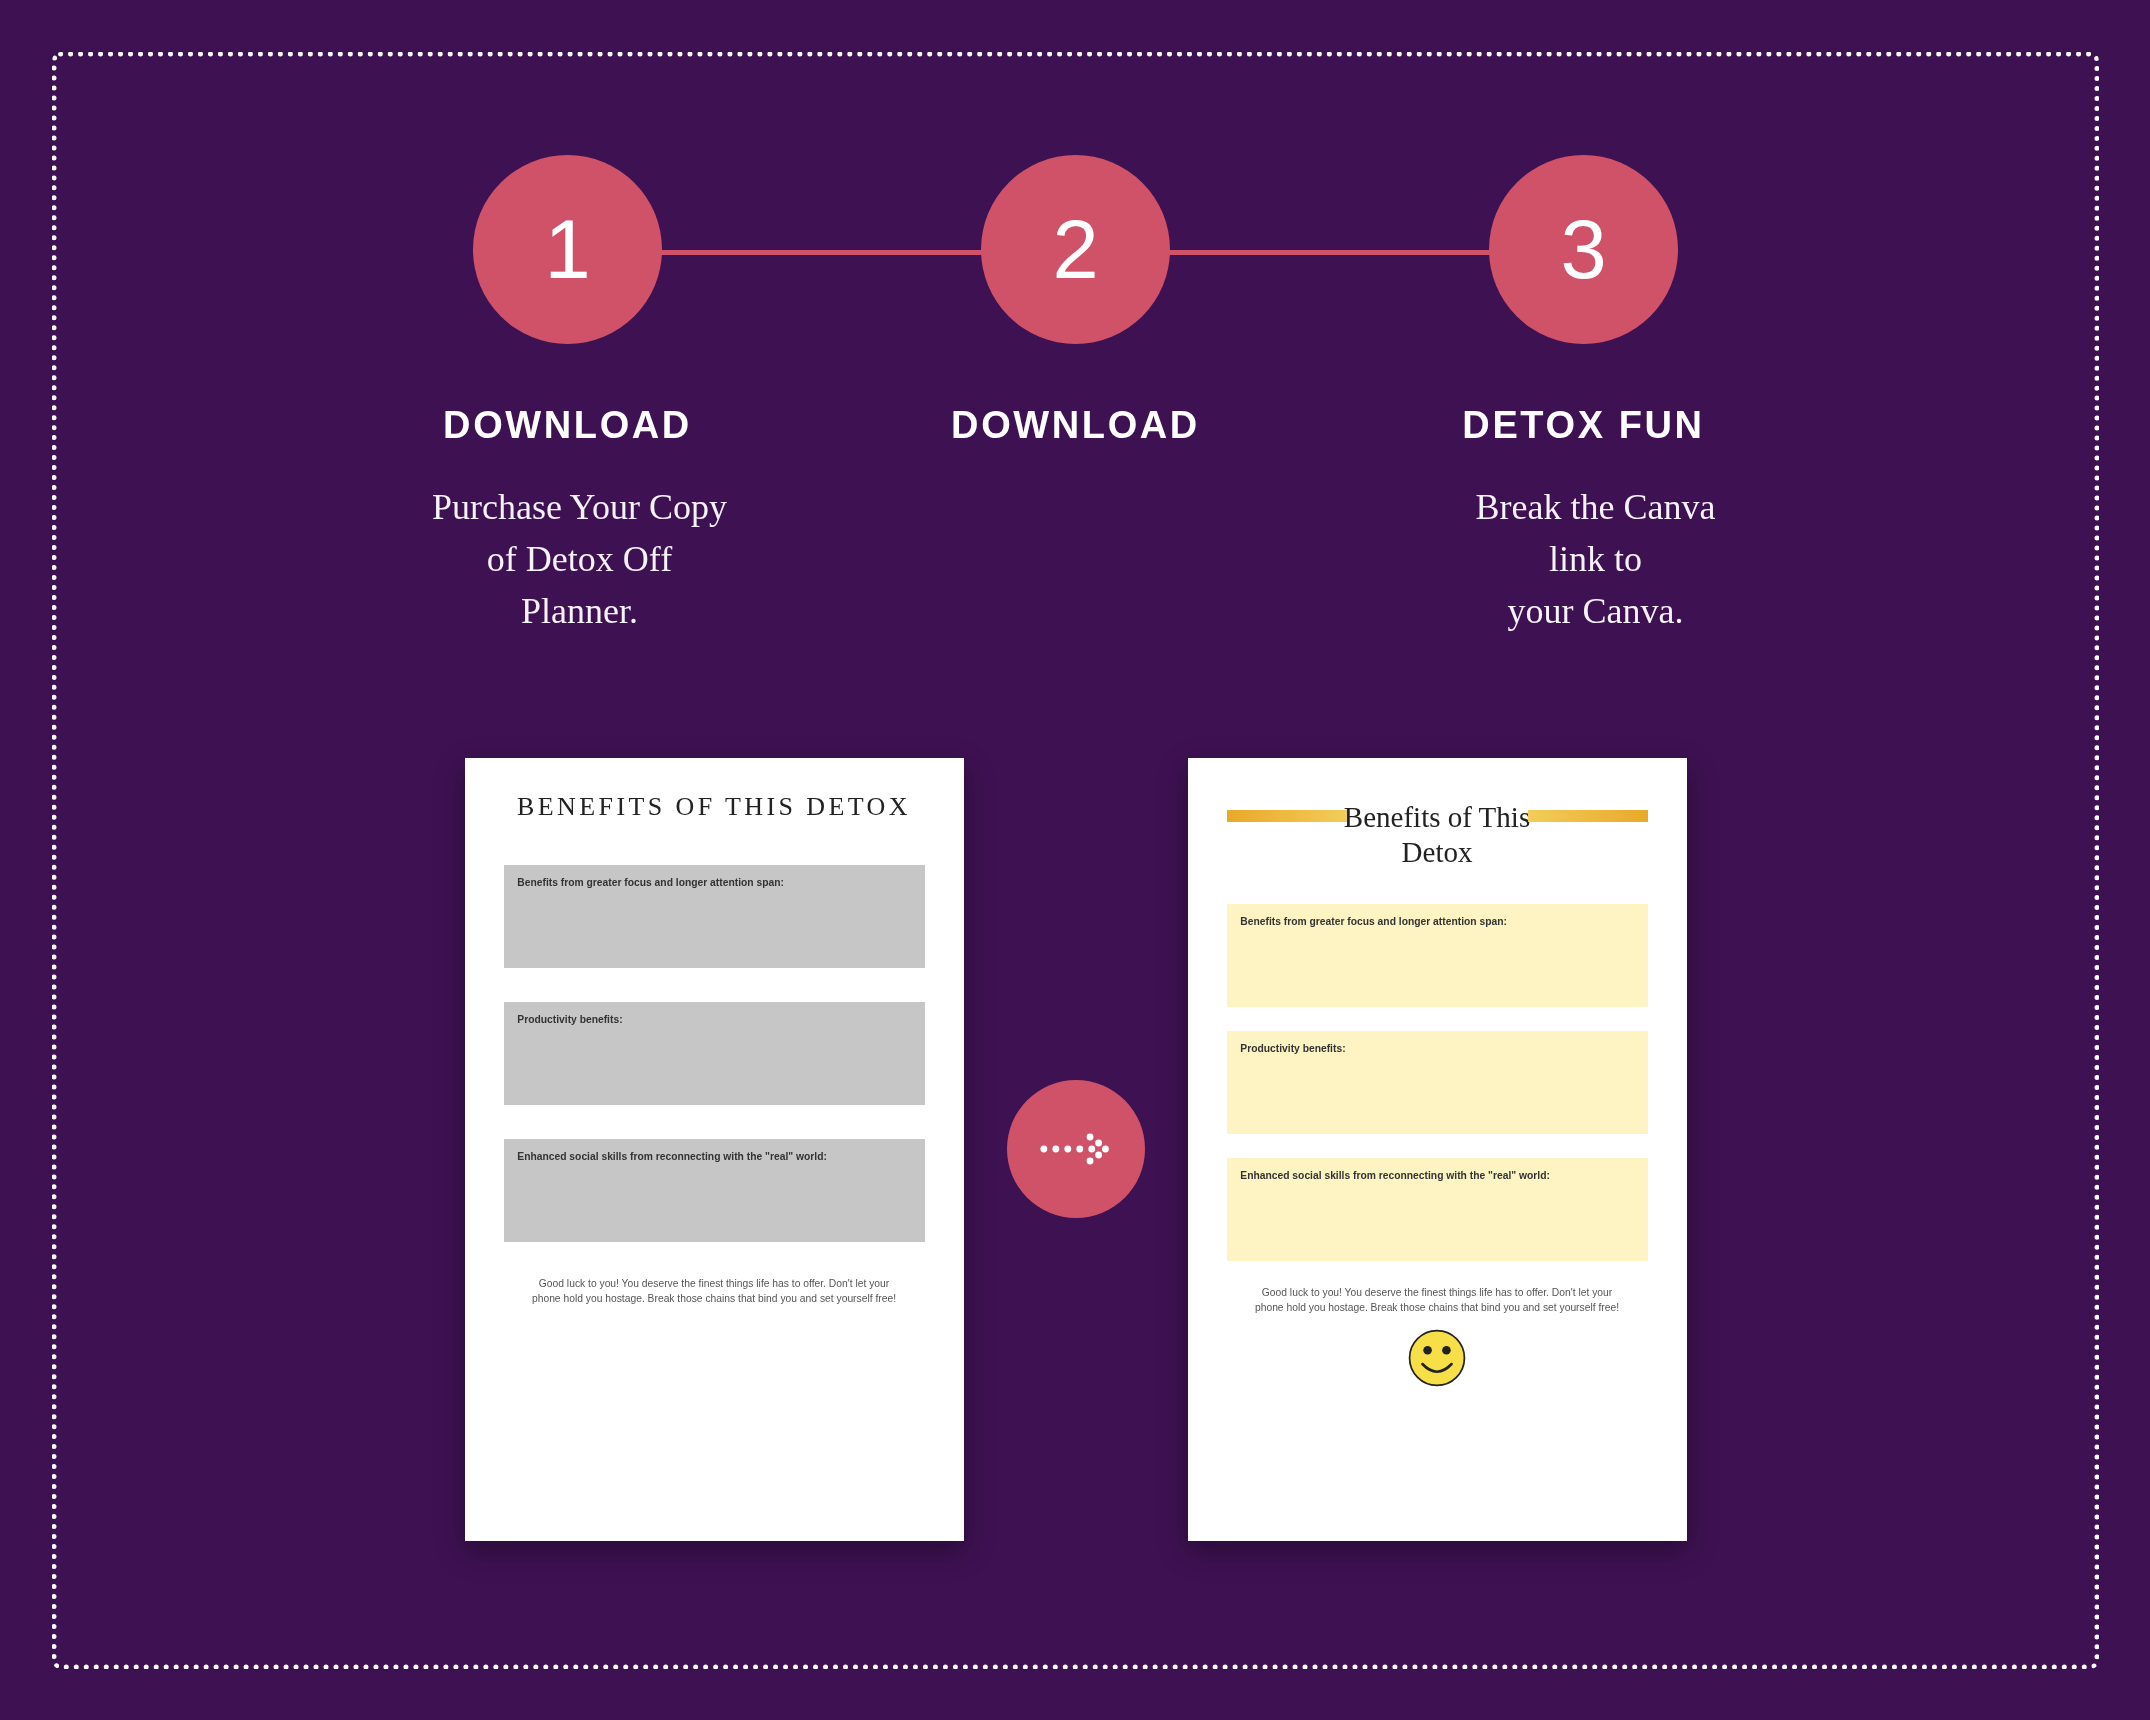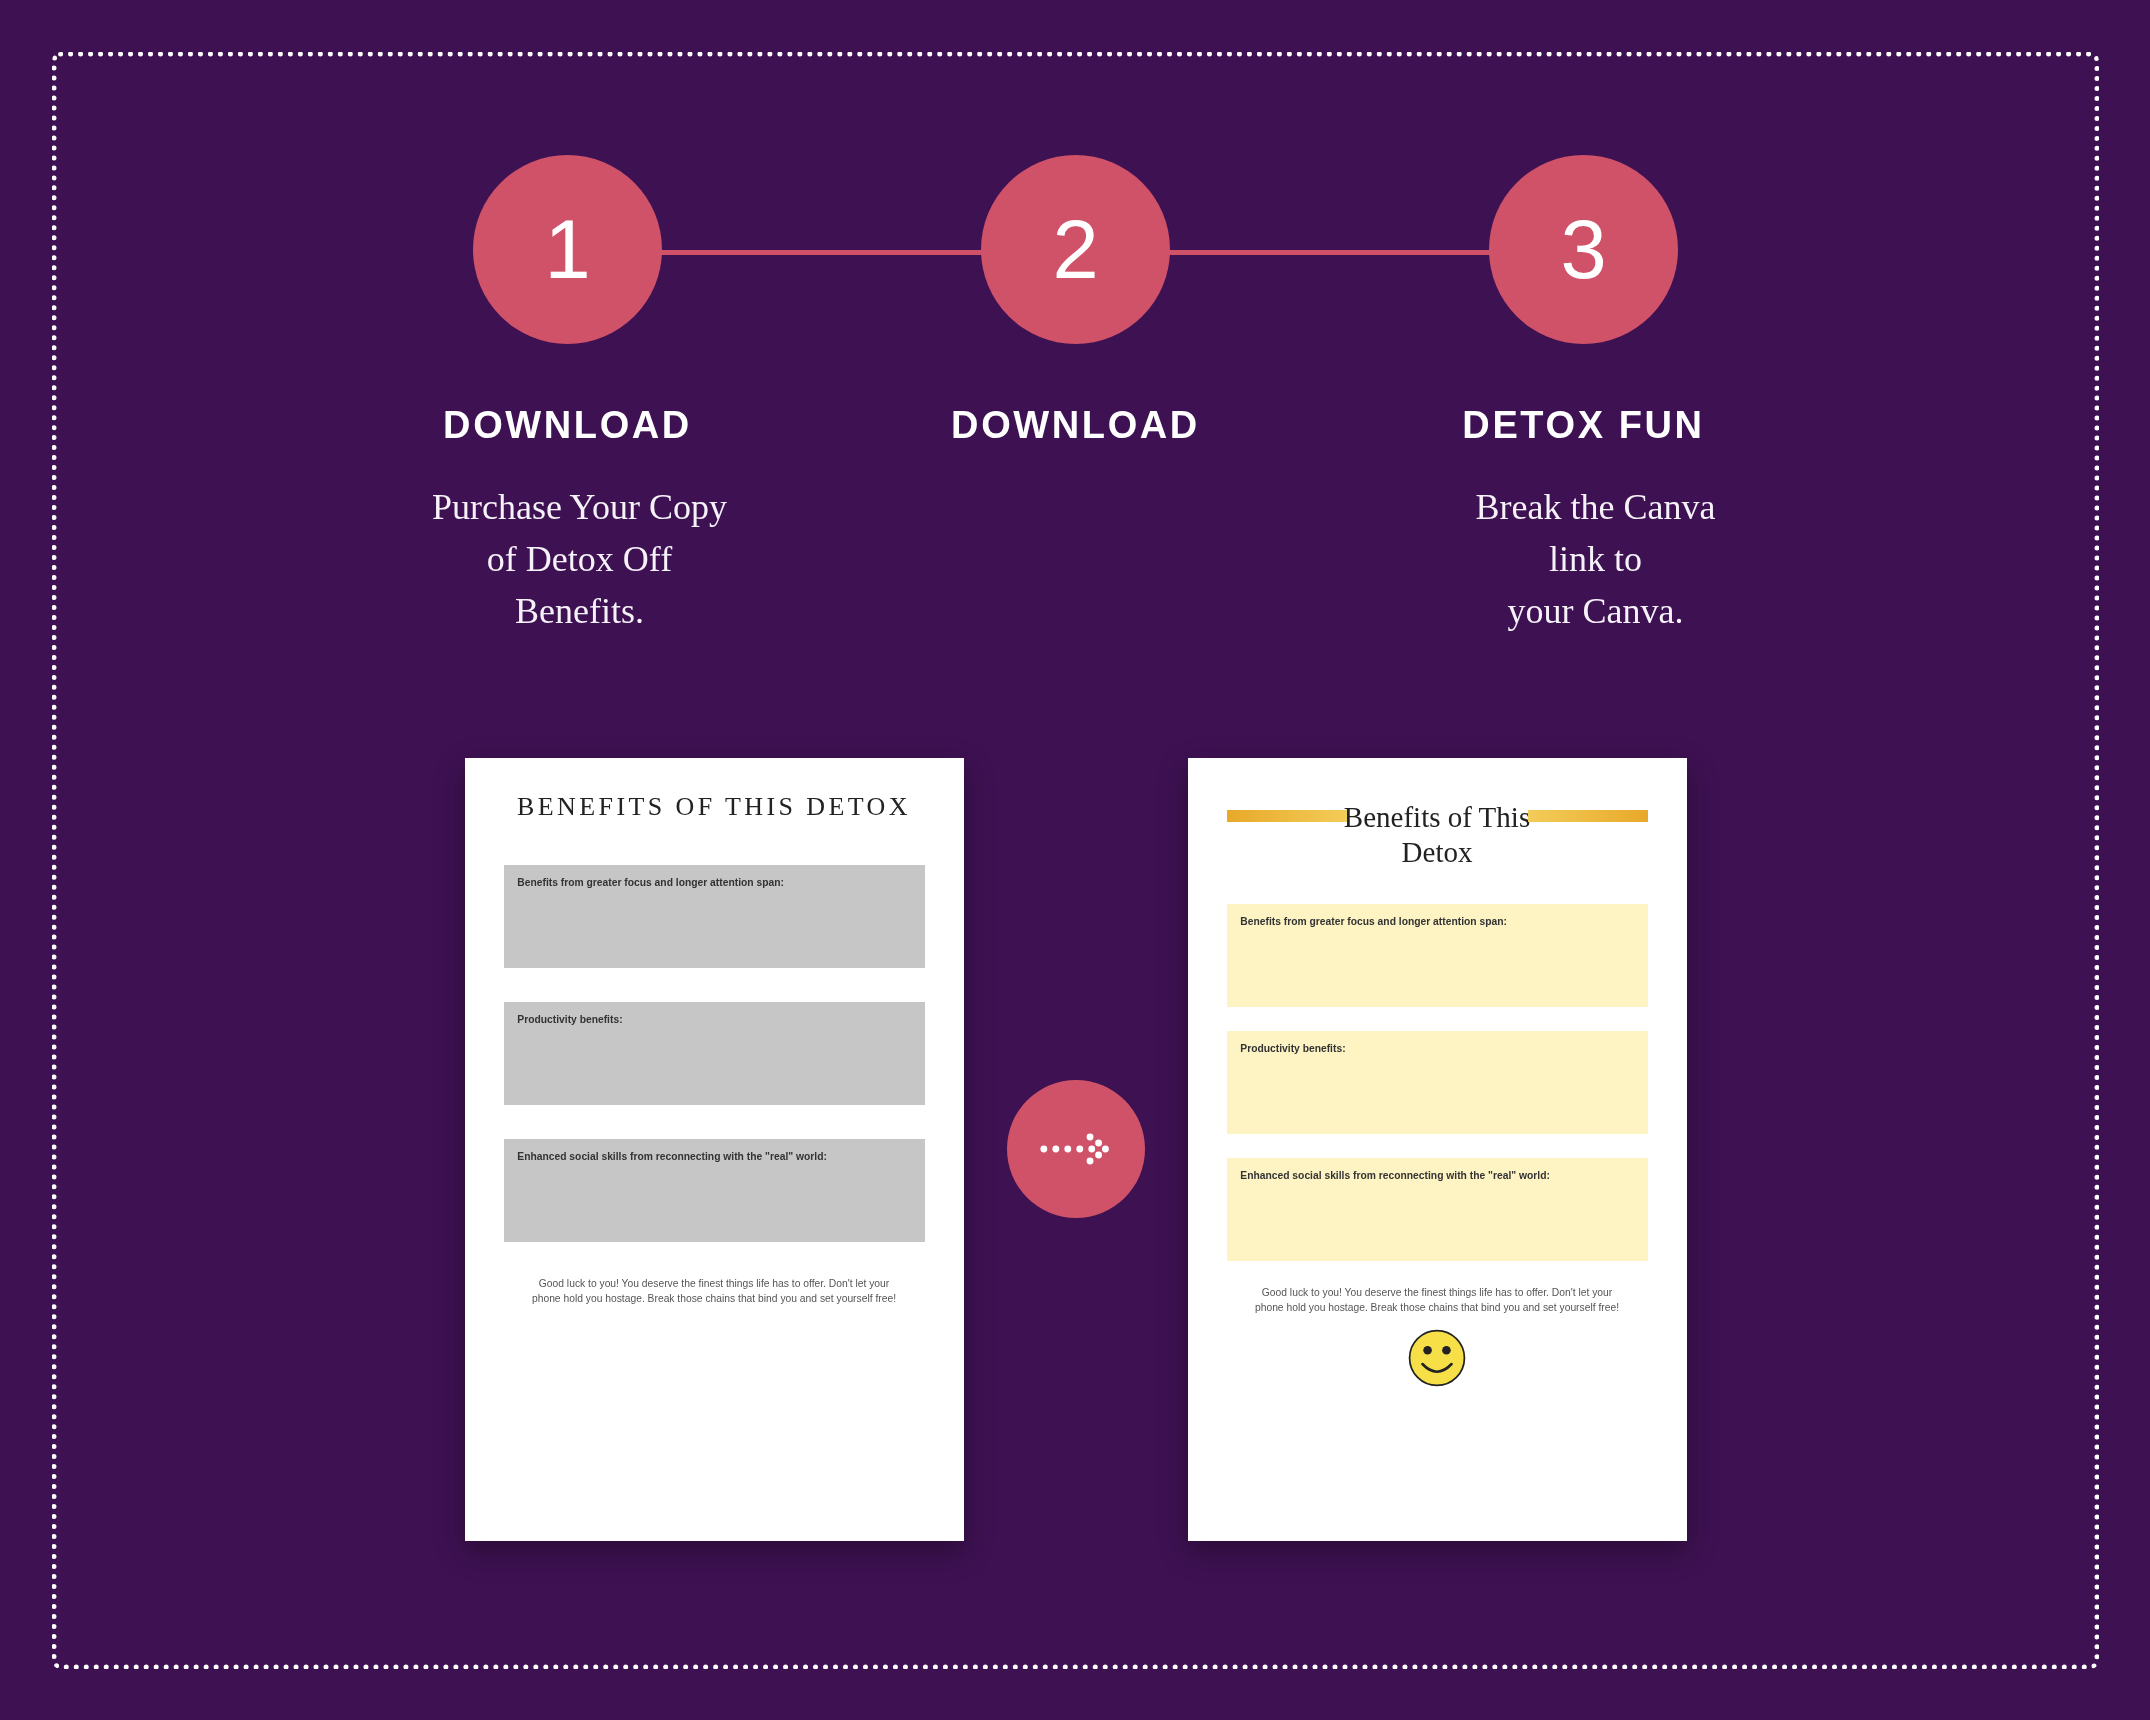--- a/index.html
+++ b/index.html
@@ -211,21 +211,21 @@
     <div class="connector c2"></div>
 
     <div class="step">
       <div class="circle">
         <span>1</span>
       </div>
       <div class="step-title">DOWNLOAD</div>
       <div class="step-desc">
         <span>Purchase Your Copy</span><br>
         <span>of Detox Off</span><br>
-        <span>Benefits.</span>
+        <span>Planner.</span>
       </div>
     </div>
 
     <div class="step">
       <div class="circle">
         <span>2</span>
       </div>
       <div class="step-title">DOWNLOAD</div>
     </div>
 

